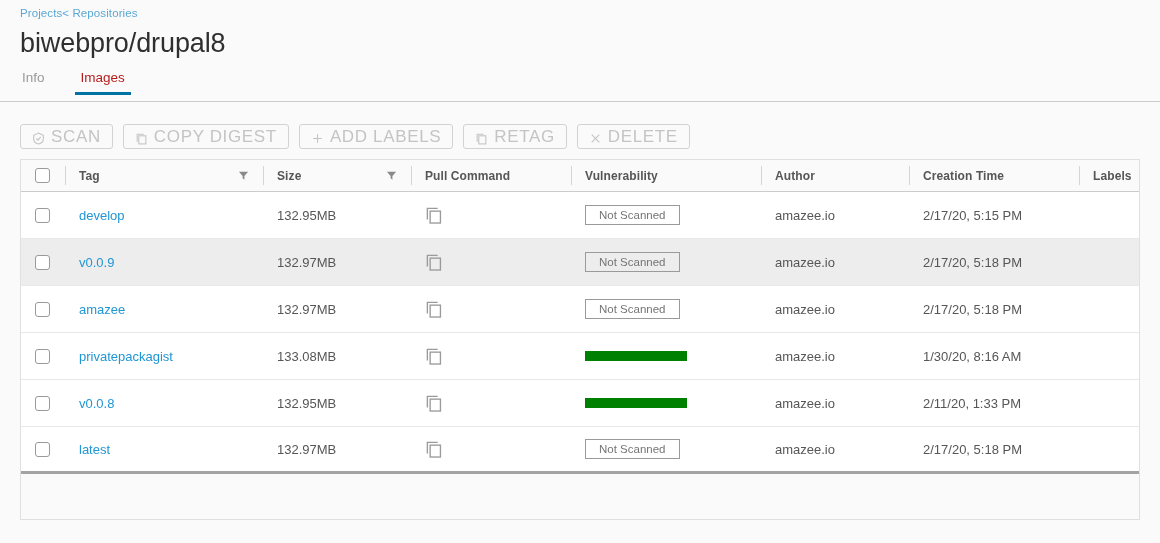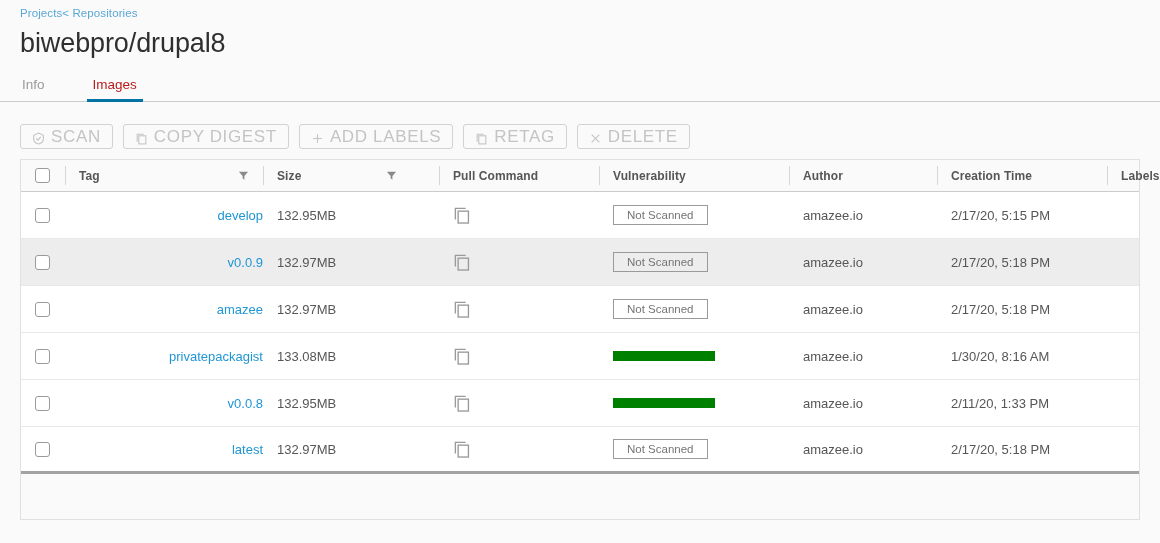--- a/index.html
+++ b/index.html
@@ -33,22 +33,22 @@
     letter-spacing: -.1px;
   }
 
   
   .tabbar {
     margin-top: 10px;
     padding-left: 20px;
     height: 32px;
     border-bottom: 1px solid #cccccc;
     display: flex;
-    align-items: flex-end;
-    gap: 16px;
+    align-items: flex-start;
+    gap: 4px;
     background: #fafafa;
   }
   .tab {
     font-size: 13.5px;
     color: #9a9a9a;
     padding: 0 14px 8px 14px;
     cursor: pointer;
     position: relative;
     line-height: 16px;
   }
@@ -146,23 +146,23 @@
     height: 100%;
     display: flex;
     align-items: center;
     padding-left: 14px;
     font-size: 13px;
     color: #565656;
   }
 
   
   .c-check { width: 44px; flex: 0 0 44px; padding-left: 14px !important; }
-  .c-tag   { width: 198px; flex: 0 0 198px; justify-content: flex-end; }
+  .c-tag   { width: 198px; flex: 0 0 198px; }
   .c-size  { width: 148px; flex: 0 0 148px; }
-  .c-pull  { width: 160px; flex: 0 0 160px; margin-left: 28px; }
+  .c-pull  { width: 160px; flex: 0 0 160px; }
   .c-vuln  { width: 190px; flex: 0 0 190px; }
   .c-auth  { width: 148px; flex: 0 0 148px; }
   .c-time  { width: 170px; flex: 0 0 170px; }
   .c-label { flex: 1 1 auto; }
 
   .cbox {
     width: 15px; height: 15px;
     border: 1px solid #9a9a9a;
     border-radius: 3px;
     background: #fff;

